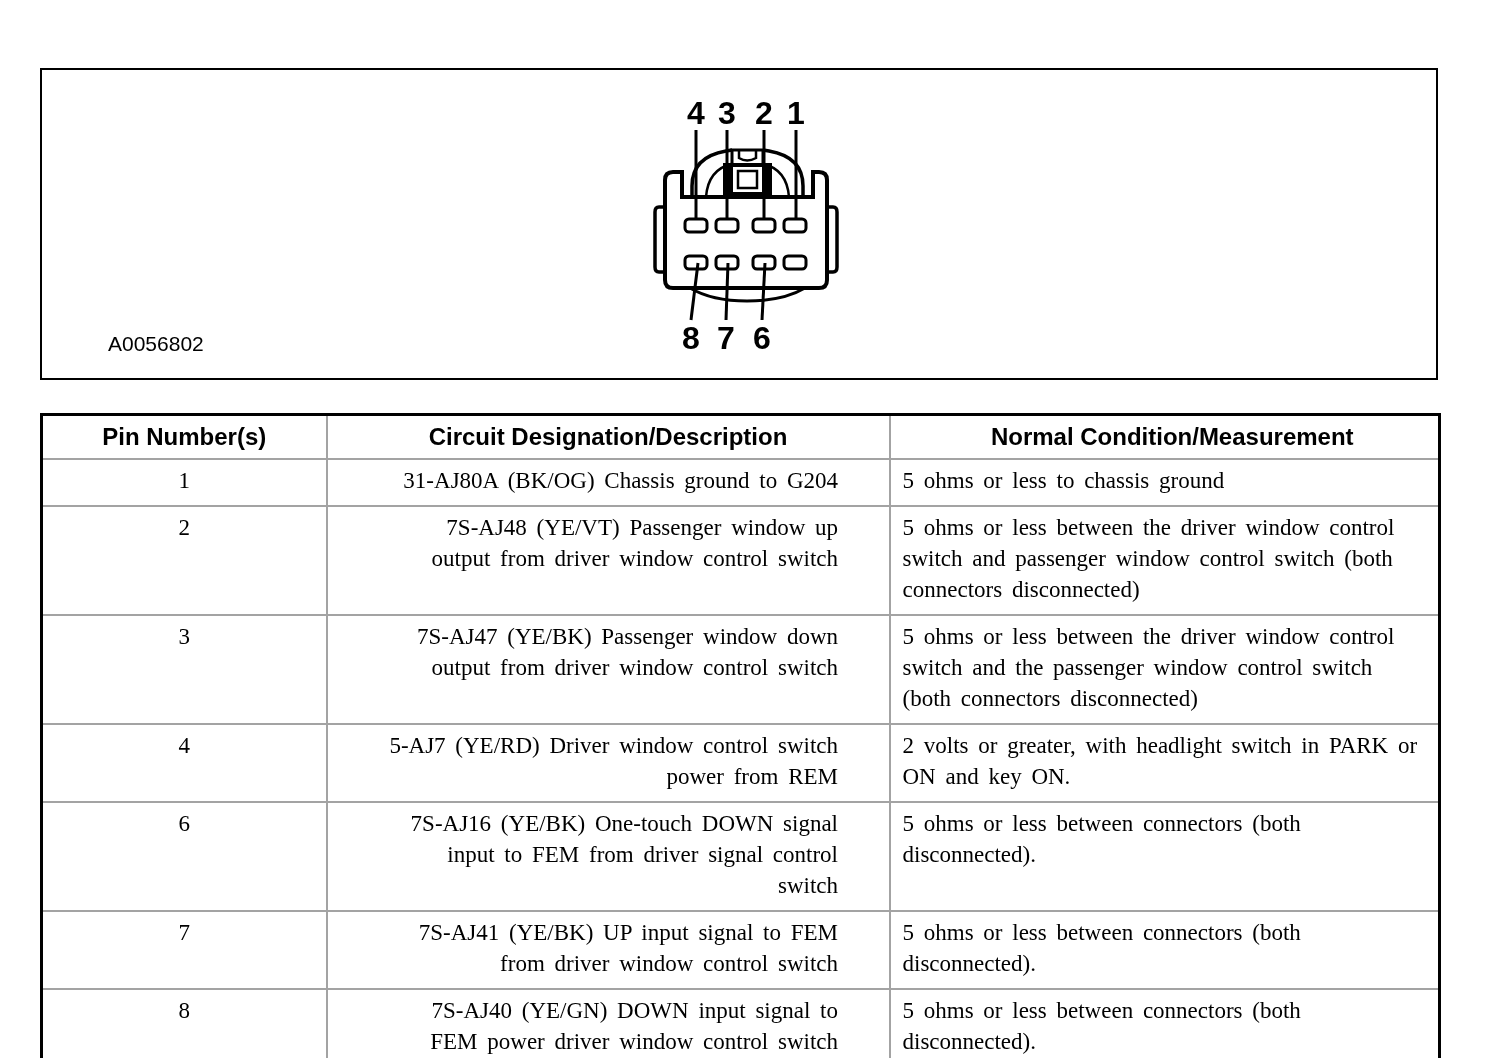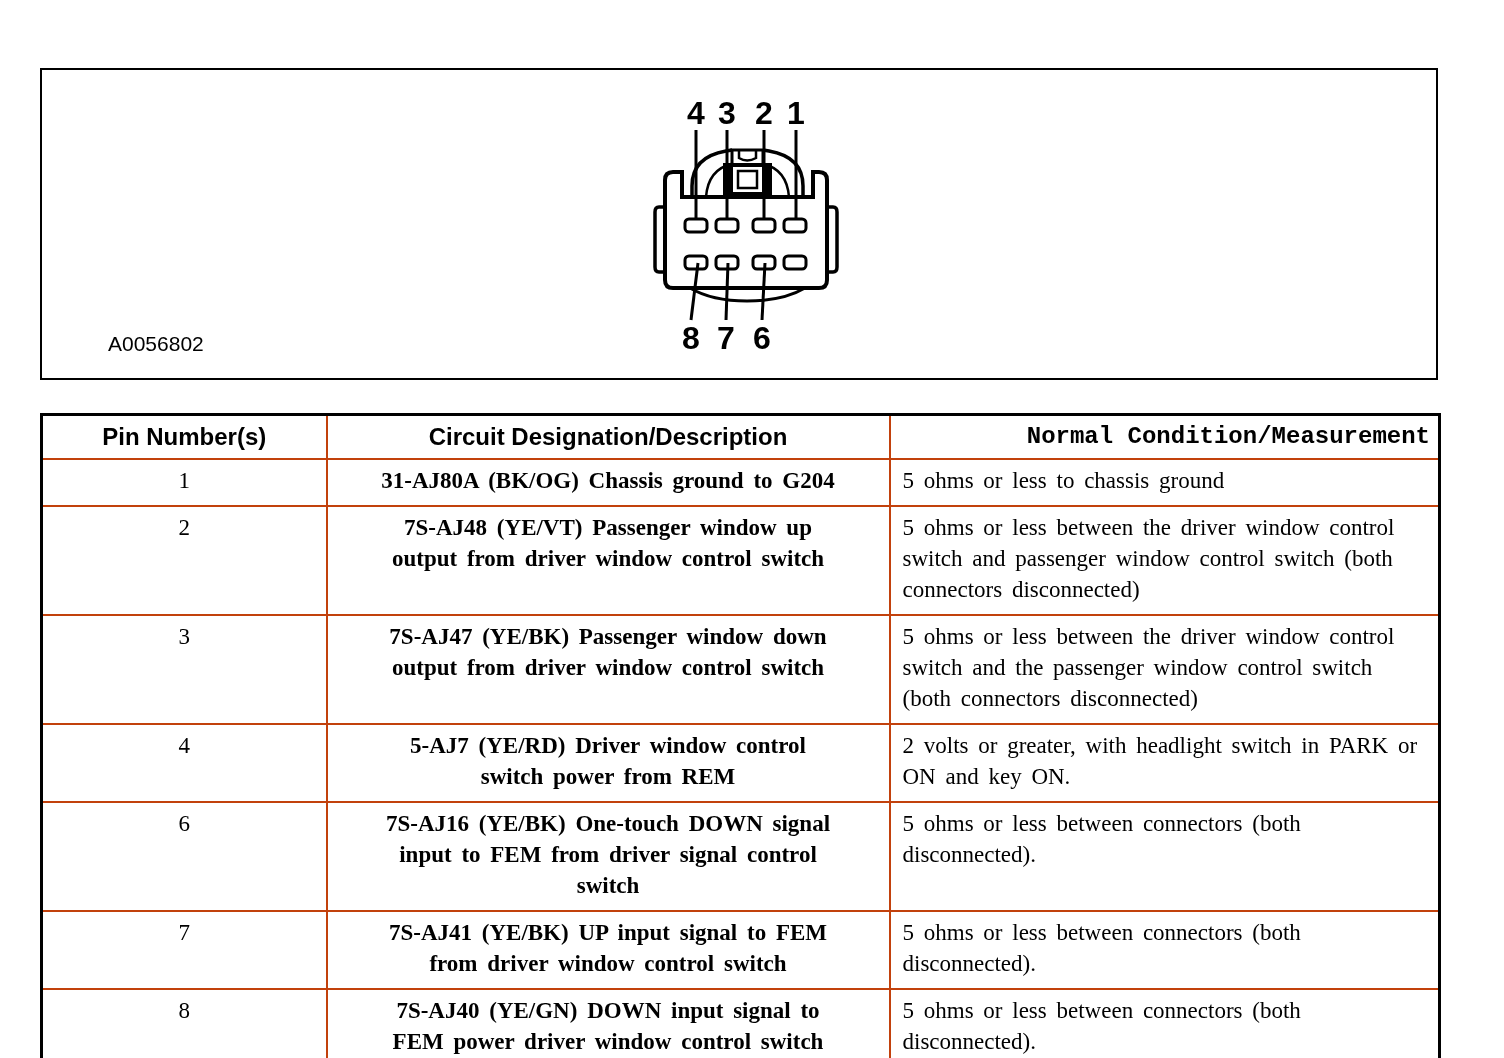--- a/index.html
+++ b/index.html
@@ -49,42 +49,42 @@
   .pin-table {
     position: absolute;
     left: 40px;
     top: 413px;
     width: 1398px;
     border-collapse: collapse;
     table-layout: fixed;
     border: 3px solid #000;
   }
   .pin-table th, .pin-table td {
-    border: 2px solid #c2410c;
+    border: 2px solid #a3a3a3;
     vertical-align: top;
   }
   .pin-table th {
     font-family: "Liberation Sans", sans-serif;
     font-weight: bold;
     font-size: 24px;
     height: 44px;
     padding: 6px 8px;
     vertical-align: middle;
   }
   th.h-pin, th.h-circuit { text-align: center; }
-  th.h-cond { text-align: right; padding-left: 24px; font-family: Liberation Mono, monospace; }
+  th.h-cond { text-align: center; padding-left: 24px; }
   .pin-table td {
     font-family: "Liberation Serif", serif;
     font-size: 23px;
     line-height: 1.35;
     word-spacing: 4px;
     padding: 5px 10px 9px 10px;
   }
   td.c-pin { text-align: center; }
-  td.c-circuit { text-align: center; font-weight: bold; }
+  td.c-circuit { text-align: right; }
   td.c-circuit .cell-inner { max-width: 460px; margin: 0 auto; }
   td.c-cond { text-align: left; padding-left: 12px; padding-right: 14px; }
 </style>
 </head>
 <body>
 
 <div class="page">
 
 
   <div class="diagram-box">

